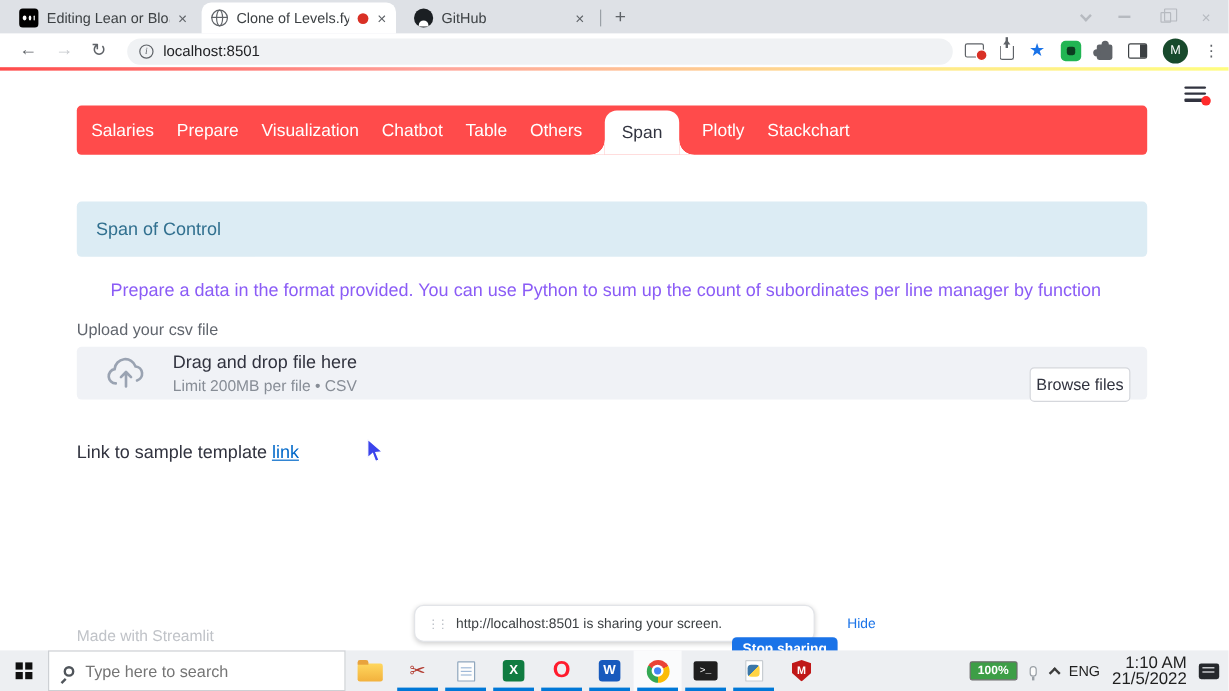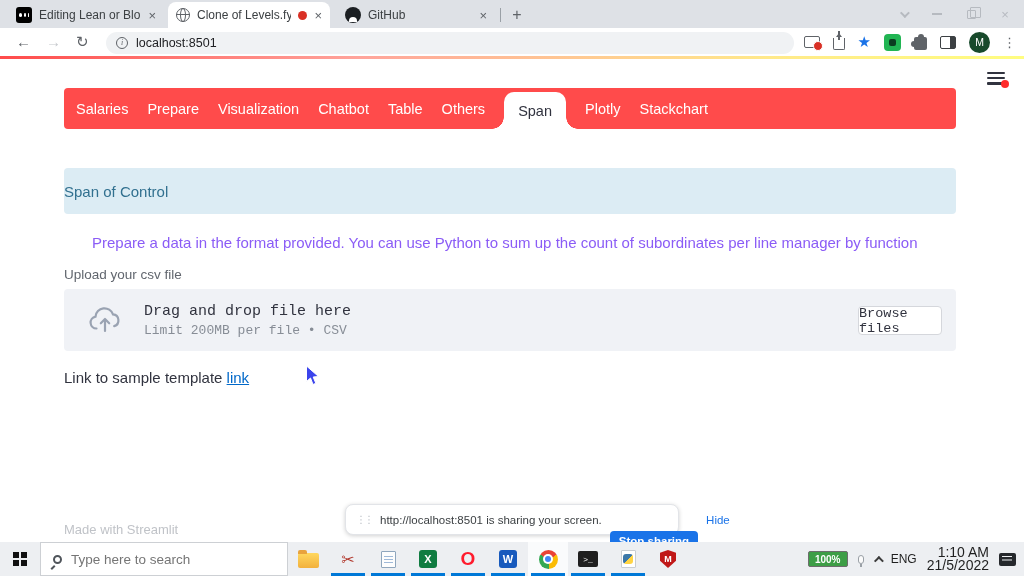--- a/index.html
+++ b/index.html
@@ -61,24 +61,24 @@
   .hamburger { position:absolute; right:19px; top:13px; width:18px; display:flex; flex-direction:column; gap:3px; }
   .hamburger i { height:2.2px; background:#31333f; border-radius:1px; }
   .menu-dot { position:absolute; right:-4px; top:8px; width:8px; height:8px; border-radius:50%; background:#ff2b2b; }
 
   .rednav { position:absolute; left:64px; top:29px; width:892px; height:41px; background:#ff4b4b; border-radius:4px; display:flex; align-items:center; gap:19px; padding-left:12px; color:#fff; font-size:14.5px; }
   .nav-tab { white-space:nowrap; }
   .nav-tab-active { align-self:flex-end; height:37px; background:#fff; color:#31333f; border-radius:10px 10px 0 0; display:flex; align-items:center; padding:0 14px; position:relative; }
   .nav-tab-active::before { content:''; position:absolute; left:-12px; bottom:0; width:12px; height:12px; background:radial-gradient(circle at 0 0, #ff4b4b 11.5px, #fff 12px); }
   .nav-tab-active::after { content:''; position:absolute; right:-12px; bottom:0; width:12px; height:12px; background:radial-gradient(circle at 100% 0, #ff4b4b 11.5px, #fff 12px); }
 
-  .infobox { position:absolute; left:64px; top:109px; width:892px; height:46px; background:#dcecf4; border-radius:4px; display:flex; align-items:center; font-size:15px; color:#31708f; }
+  .infobox { position:absolute; left:64px; top:109px; width:892px; height:46px; background:#dcecf4; border-radius:4px; display:flex; align-items:center; padding-left:16px; font-size:15px; color:#31708f; }
   .intro { position:absolute; left:64px; top:175px; width:880px; font-size:15px; color:#8b5cf6;margin-left:28px; }
   .upload-label { position:absolute; left:64px; top:208px; font-size:13.5px; color:#61666e; }
-  .uploader { position:absolute; left:64px; top:230px; width:892px; height:62px; background:#f0f2f6; border-radius:4px; display:flex; align-items:center; gap:20px; padding-left:22px;font-family:Liberation Mono, monospace; }
+  .uploader { position:absolute; left:64px; top:230px; width:892px; height:44px; background:#f0f2f6; border-radius:4px; display:flex; align-items:center; gap:20px; padding-left:22px; }
   .up-title { font-size:15px; color:#31333f; margin-bottom:3px; }
   .up-limit { font-size:13px; color:#878d96; }
   .browse-btn { position:absolute; right:14px; top:17px; width:84px; height:29px; background:#fff; border:1px solid #d5d7dc; border-radius:4px; display:flex; align-items:center; justify-content:center; font-size:13.5px; color:#31333f; }
   .linkline { position:absolute; left:64px; top:310px; font-size:15px; color:#31333f; }
   .linkline a { color:#0068c9; text-decoration:underline; }
   .footer { position:absolute; left:64px; top:463px; font-size:13px; color:#c0c3c8; }
 
   .sharebar { position:absolute; left:345px; top:445px; width:334px; height:31px; background:#fff; border:1px solid #e2e4e8; border-radius:8px; box-shadow:0 1px 4px rgba(0,0,0,.18); display:flex; align-items:center; gap:8px; padding:0 10px; }
   .drag-handle { color:#b9bdc4; font-size:10px; letter-spacing:-2px; }
   .share-msg { font-size:11.5px; color:#3c4043; white-space:nowrap; }

